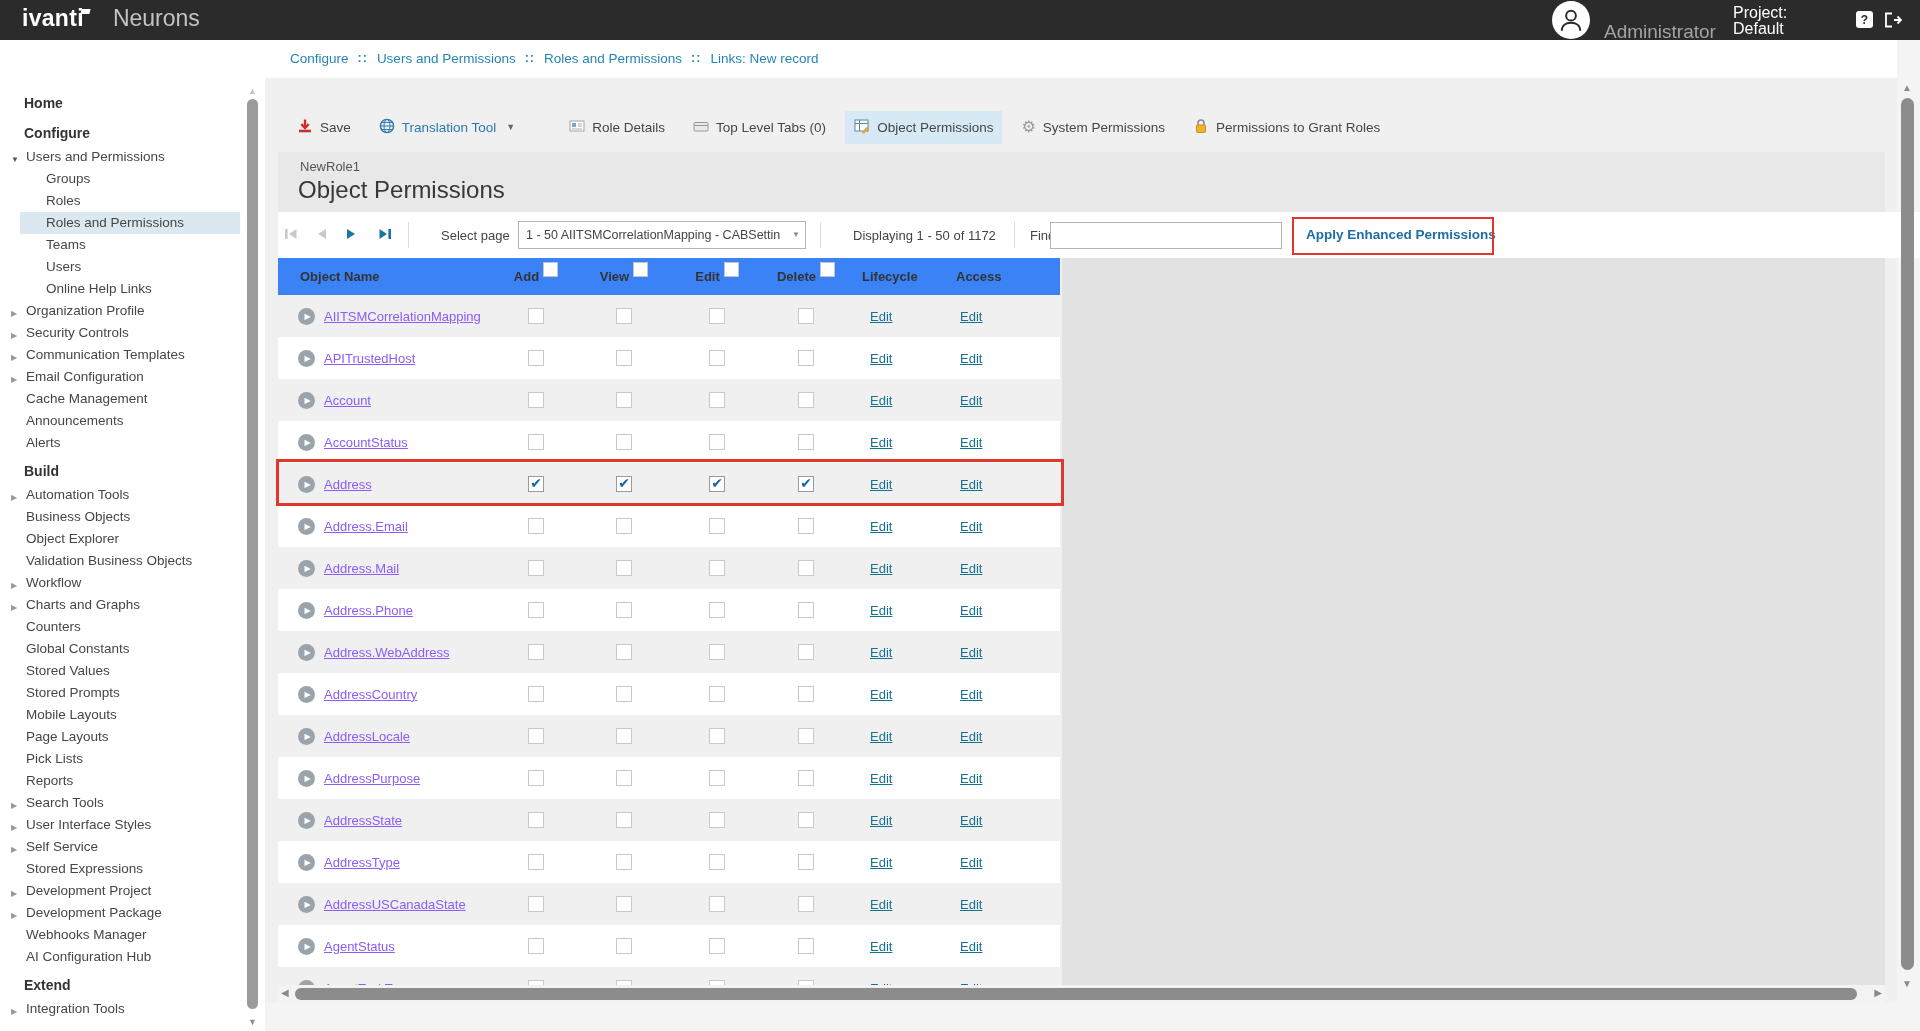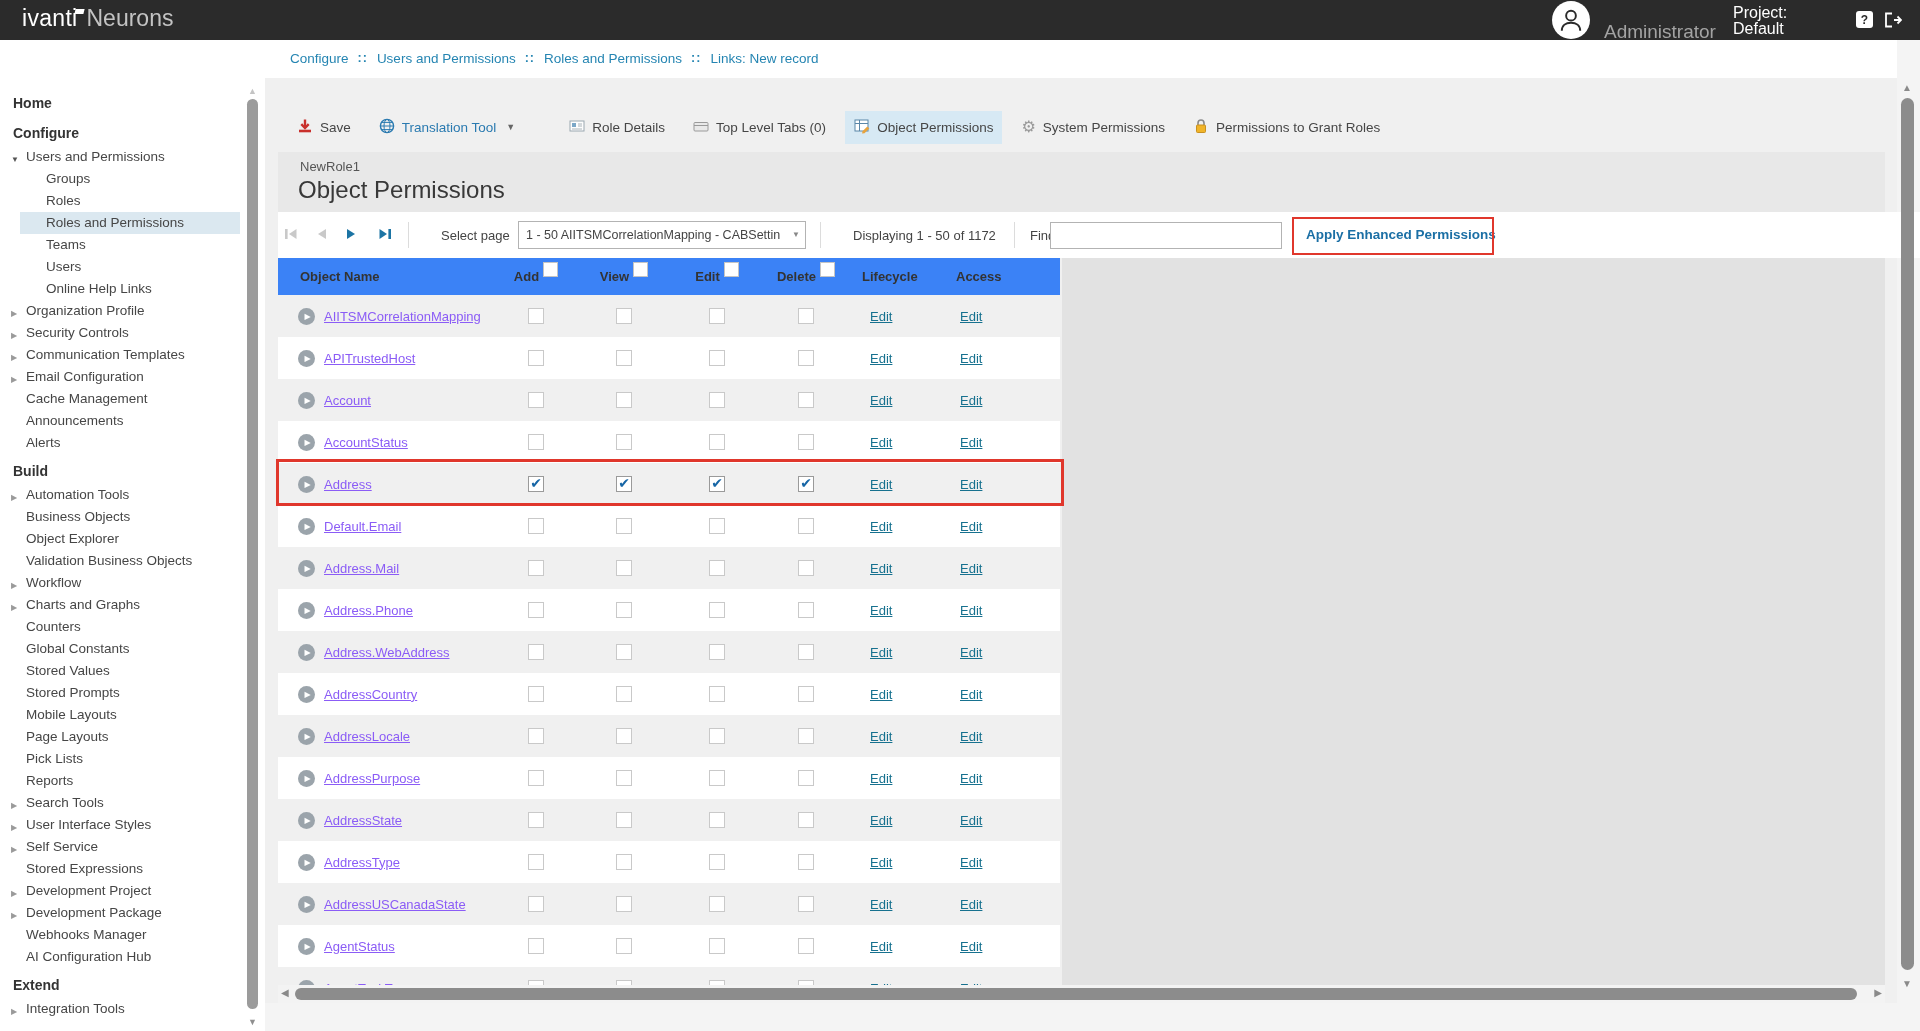--- a/index.html
+++ b/index.html
@@ -2,37 +2,37 @@
 <html><head>
 <meta charset="utf-8">
 <style>
   *{margin:0;padding:0;box-sizing:border-box}
   html,body{width:1920px;height:1031px;overflow:hidden;font-family:"Liberation Sans","DejaVu Sans",sans-serif;background:#f4f4f4}
   .clickable{cursor:pointer}
 
   
   #topbar{position:absolute;left:0;top:0;width:1920px;height:40px;background:#2b2b2b;color:#fff;z-index:5}
   .brand{position:absolute;left:22px;top:5px;font-size:23px;white-space:nowrap}
-  .brand-ivanti{font-weight:400;letter-spacing:.3px}
+  .brand-ivanti{font-weight:700;letter-spacing:.3px}
   .brand-flag{display:inline-block;width:9px;height:5px;background:#fff;transform:skewX(-14deg);position:relative;top:-12px;left:-3px}
-  .brand-product{font-weight:400;color:#c3c3c3;margin-left:0}
+  .brand-product{font-weight:400;color:#c3c3c3;margin-left:20px}
   .avatar{position:absolute;left:1552px;top:1px;width:38px;height:38px;border-radius:50%;background:#fff;display:flex;align-items:center;justify-content:center}
   .tb-user{position:absolute;left:1604px;top:21px;color:#a3a3a3;font-size:19px}
   .tb-project{position:absolute;left:1733px;top:5px;font-size:16px;line-height:16px;color:#fff}
   .tb-help{position:absolute;left:1856px;top:11px;width:17px;height:17px;background:#fff;color:#2b2b2b;border-radius:3px;font-weight:bold;font-size:12px;display:flex;align-items:center;justify-content:center}
   .tb-logout{position:absolute;left:1884px;top:12px}
 
   
   #sidebar{position:absolute;left:0;top:40px;width:265px;height:991px;background:#fff;overflow:hidden}
   #sidebar-header{position:relative;height:42px}
   .sb-title{position:absolute;left:13px;top:8px;font-size:20px;color:#1f1f1f;letter-spacing:.4px}
   .sb-hicons{position:absolute;left:168px;top:13px;display:flex;gap:15px;align-items:center;color:#2b2b2b}
   .sb-collapse{font-size:19px;font-weight:bold;line-height:14px;position:relative;top:-2px}
   #sidebar-nav{position:absolute;left:0;top:46px;width:240px;bottom:0;overflow:hidden}
-  .sb-section{font-size:14px;font-weight:700;color:#333;padding:4px 0 4px 13px;margin-top:5px;line-height:17px;position:relative}
+  .sb-section{font-size:14px;font-weight:700;color:#333;padding:4px 0 4px 24px;margin-top:5px;line-height:17px;position:relative}
   .sb-item{font-size:13.5px;color:#464646;padding:3px 0;line-height:16px;position:relative}
   .sb-item.lvl1{padding-left:26px}
   .sb-item.lvl2{padding-left:46px}
   .sb-item.active{background:#dbe8f0}
   .sb-item.lvl2.active{margin-left:20px;padding-left:26px}
   .sb-arrow{position:absolute;left:11px;top:6px;font-size:8px;color:#9a9a9a}
   .sb-arrow.down{color:#555}
   
   #sb-scroll{position:absolute;right:6px;top:46px;bottom:4px;width:13px}
   .sb-up{position:absolute;top:0;left:2px;color:#c4c4c4;font-size:9px}
@@ -401,21 +401,21 @@
         </div>
         <div class="cbcell">
           <span class="cb clickable on"></span>
         </div>
         <div class="lc-cell"><a class="edit-link clickable">Edit</a></div>
         <div class="ac-cell"><a class="edit-link clickable">Edit</a></div>
       </div>
       <div class="trow">
         <div class="name-cell">
           <span class="expand-icon clickable">▶</span>
-          <a class="obj-link clickable">Default.Email</a>
+          <a class="obj-link clickable">Address.Email</a>
         </div>
         <div class="cbcell">
           <span class="cb clickable"></span>
         </div>
         <div class="cbcell">
           <span class="cb clickable"></span>
         </div>
         <div class="cbcell">
           <span class="cb clickable"></span>
         </div>

